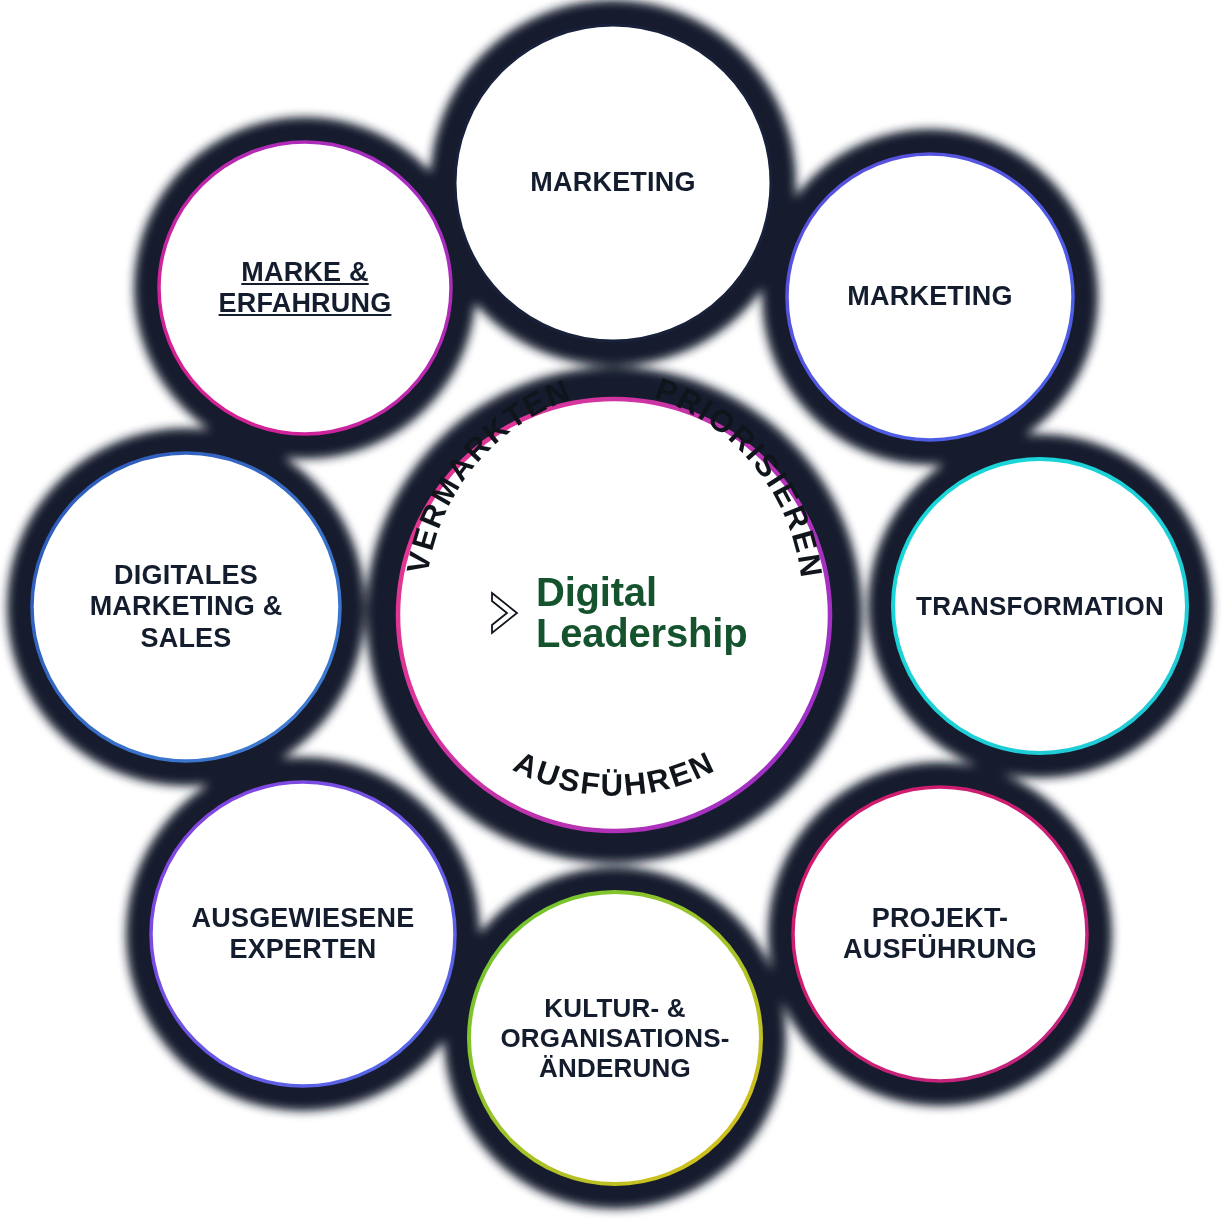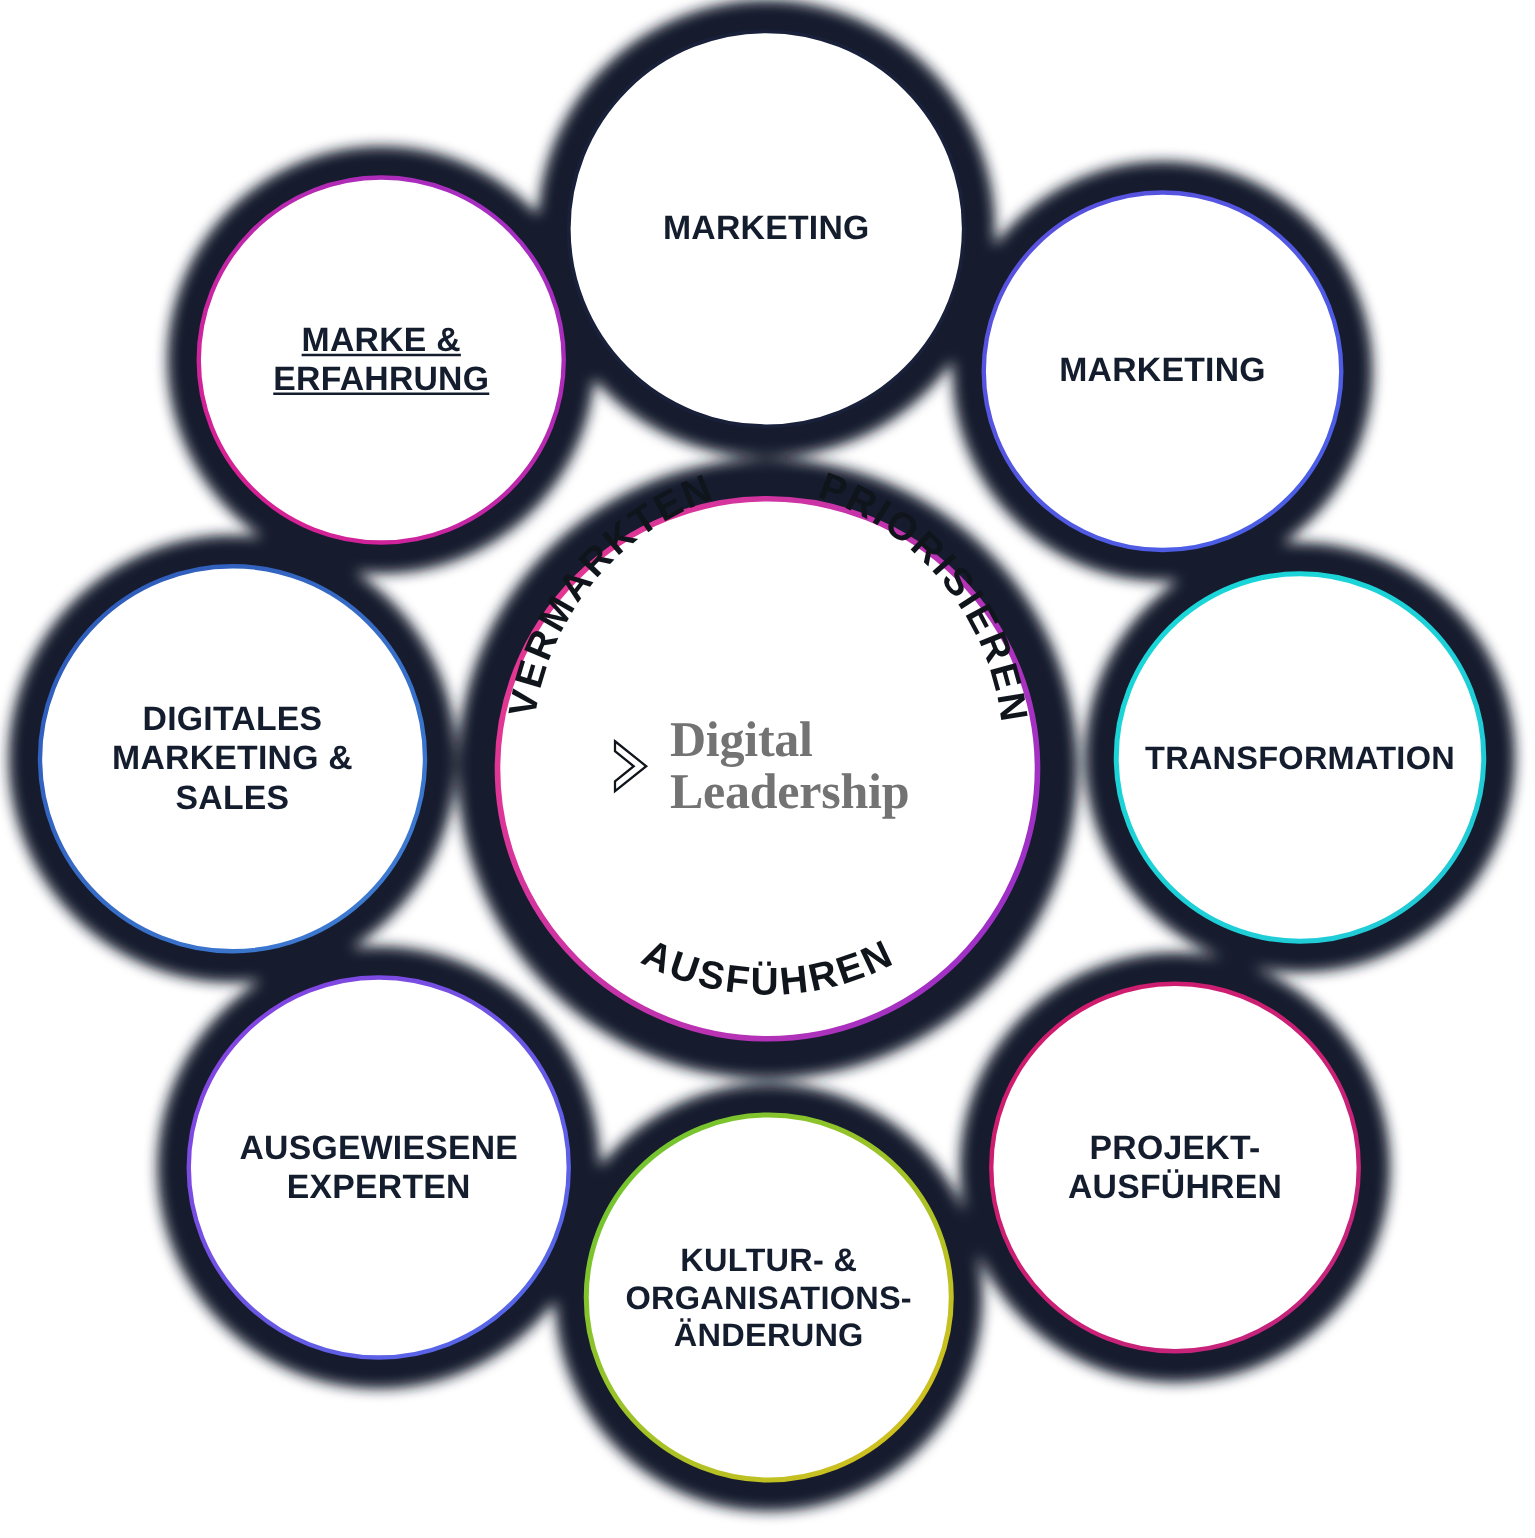--- a/index.html
+++ b/index.html
@@ -50,25 +50,25 @@
 
   
   #center-logo {
     position: absolute;
     display: flex;
     align-items: center;
     gap: 14px;
   }
   #logo-chevron { display:block; }
   #logo-wordmark {
-    font-family: Liberation Serif, serif;
+    font-family: Liberation Sans, sans-serif;
     font-weight: bold;
     font-size: 40px;
     line-height: 1.02;
-    color: #737373;
+    color: #14532d;
     white-space: pre-line;
     letter-spacing: -0.2px;
   }
 </style>
 </head>
 <body>
 
 <div id="stage">
 
   <svg id="svg-root" viewBox="0 0 1228 1230">
@@ -179,15 +179,15 @@
 SALES</div>
 
   <div class="bubble-label sat-label" style="left:163px; top:896px; width:280px; height:76px;">AUSGEWIESENE
 EXPERTEN</div>
 
   <div class="bubble-label sat-label long" style="left:475px; top:986px; width:280px; height:104px;">KULTUR- &amp;
 ORGANISATIONS-
 ÄNDERUNG</div>
 
   <div class="bubble-label sat-label" style="left:800px; top:896px; width:280px; height:76px;">PROJEKT-
-AUSFÜHREN</div>
+AUSFÜHRUNG</div>
 
 </div>
 
 </body></html>

